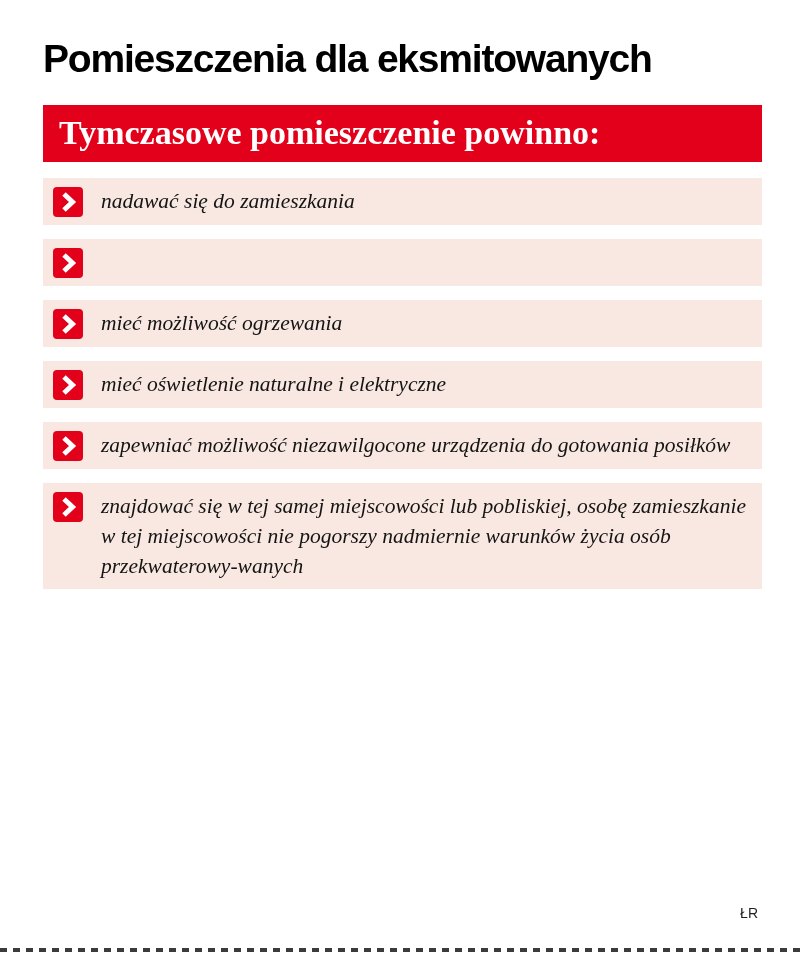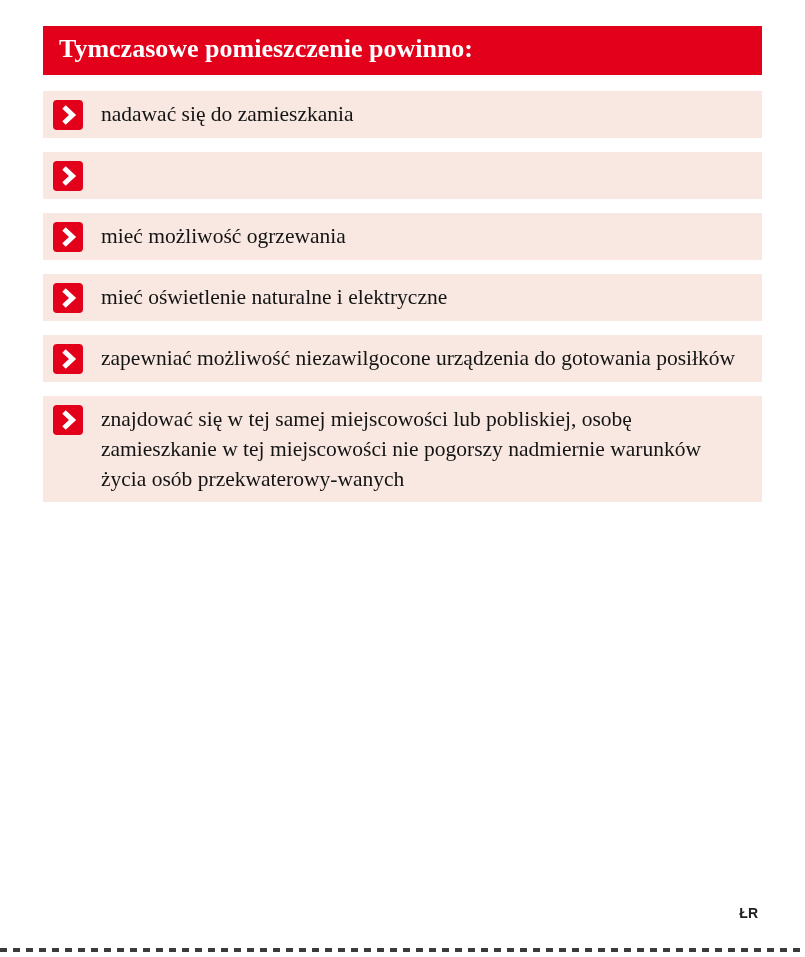--- a/index.html
+++ b/index.html
@@ -30,21 +30,21 @@
     letter-spacing: -1.2px;
     color: #000000;
     margin: 12px 0 24px 0;
     line-height: 1.1;
   }
   .banner {
     background: var(--accent-red);
     color: var(--banner-text);
     font-family: "Liberation Serif", serif;
     font-weight: 700;
-    font-size: 26px;
+    font-size: 34px;
     line-height: 1.1;
     padding: 9px 16px 11px 16px;
     margin-bottom: 16px;
   }
   .list {
     display: flex;
     flex-direction: column;
     gap: 14px;
   }
   .item {
@@ -62,43 +62,45 @@
     border-radius: 4px;
     display: flex;
     align-items: center;
     justify-content: center;
     margin-top: 1px;
   }
   .item-text {
     font-size: 21.5px;
     line-height: 30px;
     color: var(--text);
+    font-style: italic;
   }
   .credit {
     position: absolute;
     right: 47px;
     bottom: 36px;
     font-family: "Liberation Sans", sans-serif;
     font-size: 14px;
-    font-weight: 700;
+    font-weight: 400;
     color: #1f1f1f;
   }
   .cutline {
     position: absolute;
     left: 0;
     right: 0;
     bottom: 5px;
     height: 4px;
     background: repeating-linear-gradient(90deg, #3b3b3b 0 7px, transparent 7px 13px);
   }
 </style>
 </head>
 <body>
 
 <div class="poster">
+  <h1 class="title">Pomieszczenia dla eksmitowanych</h1>
 
   <div class="banner">
     <span>Tymczasowe pomieszczenie powinno:</span>
   </div>
 
   <div class="list">
   <div class="item">
     <span class="bullet">
       <svg width="30" height="30" viewBox="0 0 30 30" aria-hidden="true">
         <polyline points="11,7 19.5,15 11,23" fill="none" stroke="#ffffff" stroke-width="5"></polyline>

